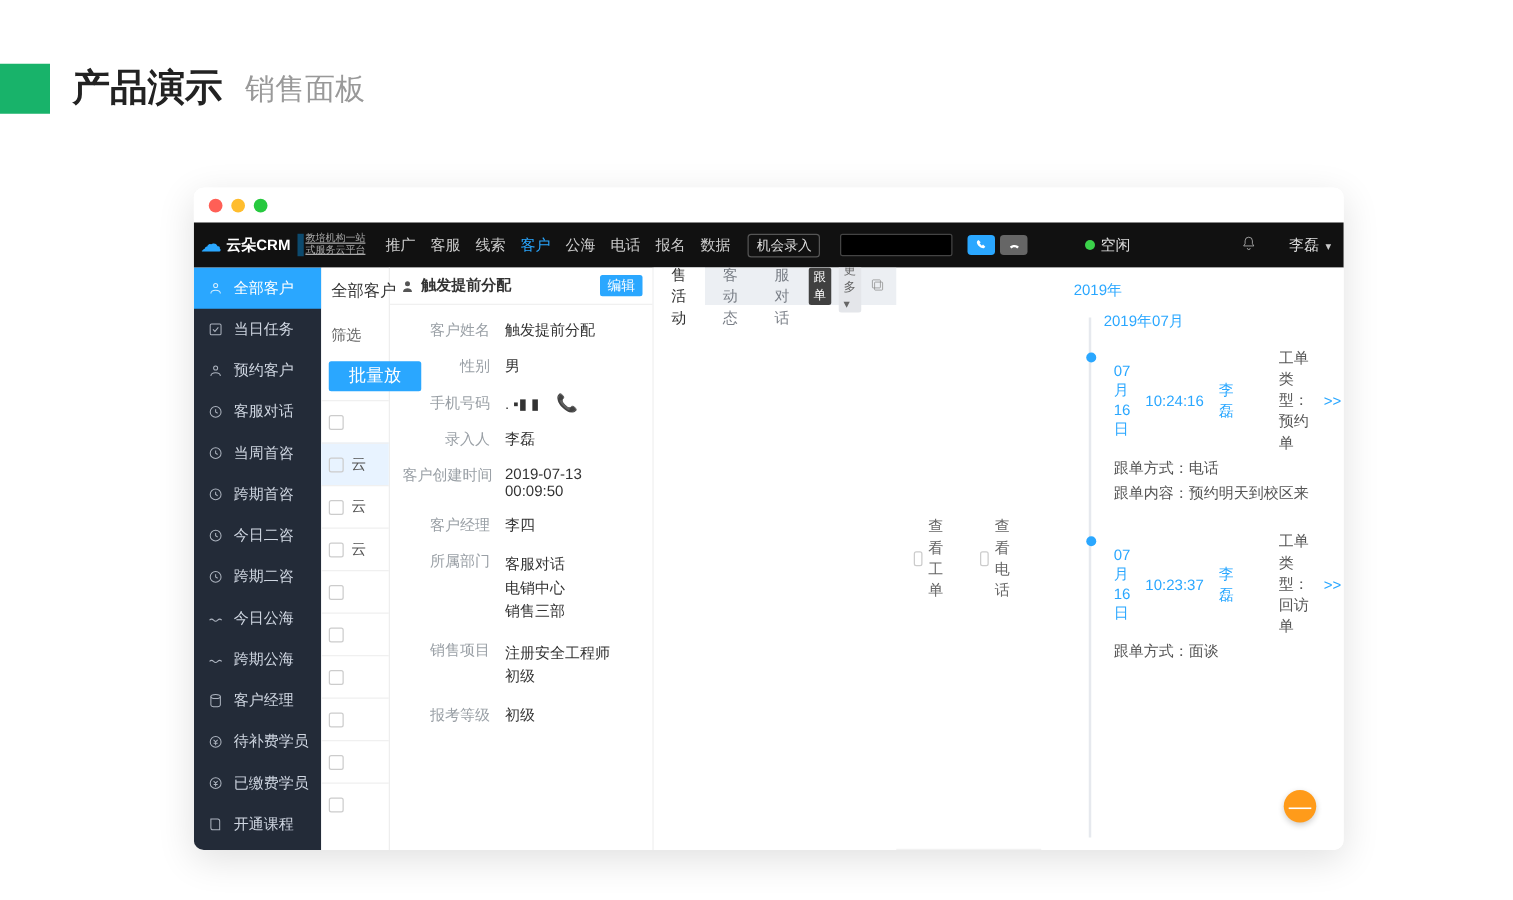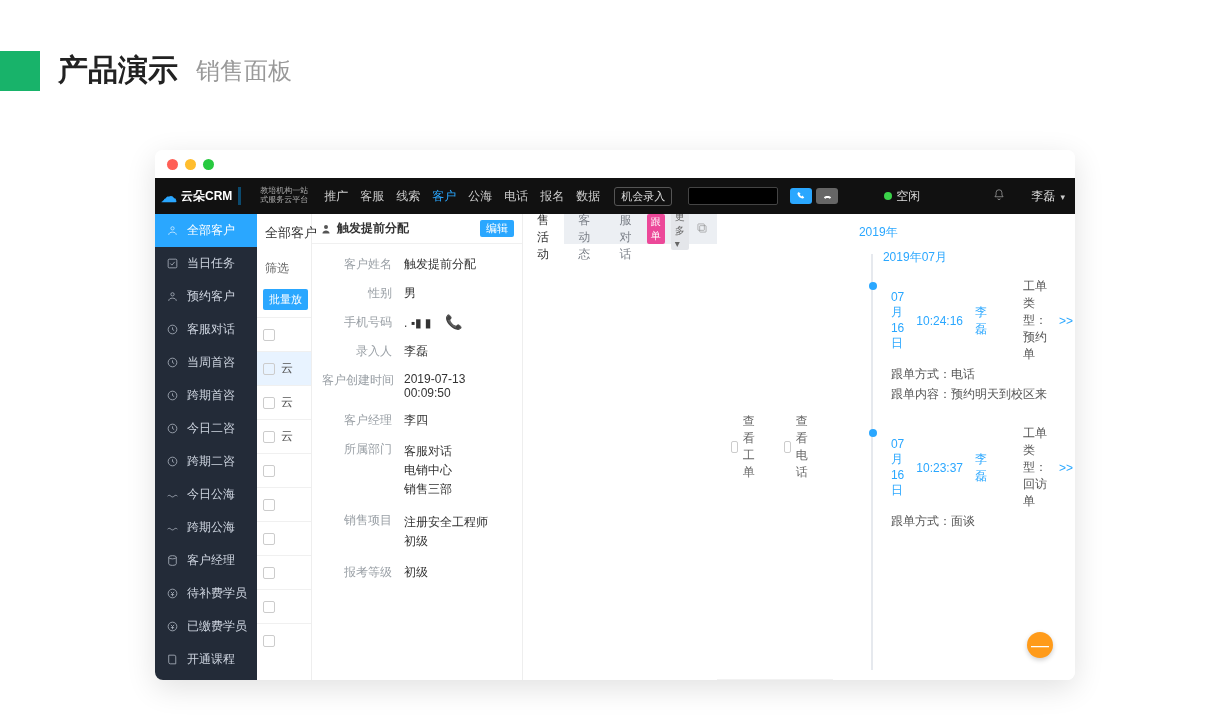--- a/index.html
+++ b/index.html
@@ -55,21 +55,21 @@
     color:#ddd;
     display:flex;
     align-items:center;
     font-size:12px;
     padding: 0 10px 0 6px;
     gap: 6px;
   }
   .logo { display:flex; align-items:center; gap:4px; color:#fff; }
   .logo-cloud { color:#2aa7ff; font-size:16px; font-weight:bold; }
   .logo-text { font-weight:700; font-size:12px; white-space:nowrap; }
-  .logo-sub { font-size:8px; color:#aaa; line-height:1.1; border-left:3px solid #0c4a6e; padding-left:19px; margin-left:2px; }
+  .logo-sub { font-size:8px; color:#aaa; line-height:1.1; border-left:5px solid #0c4a6e; padding-left:1px; margin-left:2px;text-decoration:underline; }
   .nav-items { display:flex; gap:12px; margin-left:10px; }
   .nav-item { color:#ccc; cursor:pointer; }
   .nav-item.active { color:#2aa7ff; }
   .nav-pill {
     border:1px solid #555; border-radius:3px; padding:1px 6px; font-size:11px;
     color:#ddd; margin-left:8px; cursor:pointer;
   }
   .nav-search {
     width:90px; height:18px; background:#000; border:1px solid #444;
     border-radius:2px; margin-left:10px;
@@ -107,21 +107,21 @@
   .midcol {
     width: 55px; background:#fff;
     border-right:1px solid #eee;
     font-size:12px; color:#333;
     position:relative;
   }
   .midcol .mid-head { padding:10px 8px; font-size:13px; font-weight:500; white-space:nowrap;}
   .midcol .mid-filter { padding:8px; color:#666; white-space:nowrap;}
   .mid-badge {
     display:inline-block; background:#2aa7ff; color:#fff;
-    font-size:11px; padding:3px 6px; border-radius:2px; margin:4px 6px;
+    font-size:14px; padding:3px 16px; border-radius:2px; margin:4px 6px;
     white-space:nowrap; overflow:hidden;
   }
   .mid-row {
     height:34px; border-top:1px solid #f0f0f0;
     display:flex; align-items:center; padding-left:6px; gap:6px;
     white-space:nowrap; color:#555; overflow:hidden;
   }
   .mid-row.sel { background:#e8f3ff;}
   .mid-chk { width:12px;height:12px; border:1px solid #ccc; border-radius:2px; flex-shrink:0;}
 
@@ -156,21 +156,21 @@
   .act-tabs {
     height:30px; background:#eceff3; display:flex; align-items:stretch;
   }
   .act-tab {
     padding:0 14px; display:flex; align-items:center; color:#7a7f87; cursor:pointer;
     font-size:12px;
   }
   .act-tab.active { background:#fff; color:#333; }
   .act-tabs-right{ margin-left:auto; display:flex; align-items:center; gap:6px; padding-right:8px;}
   .pill-sm{ font-size:10px; padding:1px 4px; border-radius:2px; cursor:pointer;}
-  .pill-blue{ background:#ec4899; color:#fff;}
+  .pill-blue{ background:#404040; color:#fff;}
   .pill-grey{ background:#e4e6ea; color:#666;}
   .copy-icon svg{ width:14px;height:14px; stroke:#888; fill:none;}
   .act-filters{
     padding:8px 14px; display:flex; gap:18px; justify-content:flex-end;
     border-bottom:1px solid #f2f2f2;
   }
   .chk { display:flex; align-items:center; gap:5px; color:#666; cursor:pointer;}
   .chk-box{ width:12px;height:12px; border:1px solid #ccc; border-radius:2px;}
   .timeline{ padding:6px 10px 10px 30px; position:relative; overflow:auto; }
   .tl-year{ color:#2aa7ff; font-size:12px; margin:4px 0 8px -4px;}

